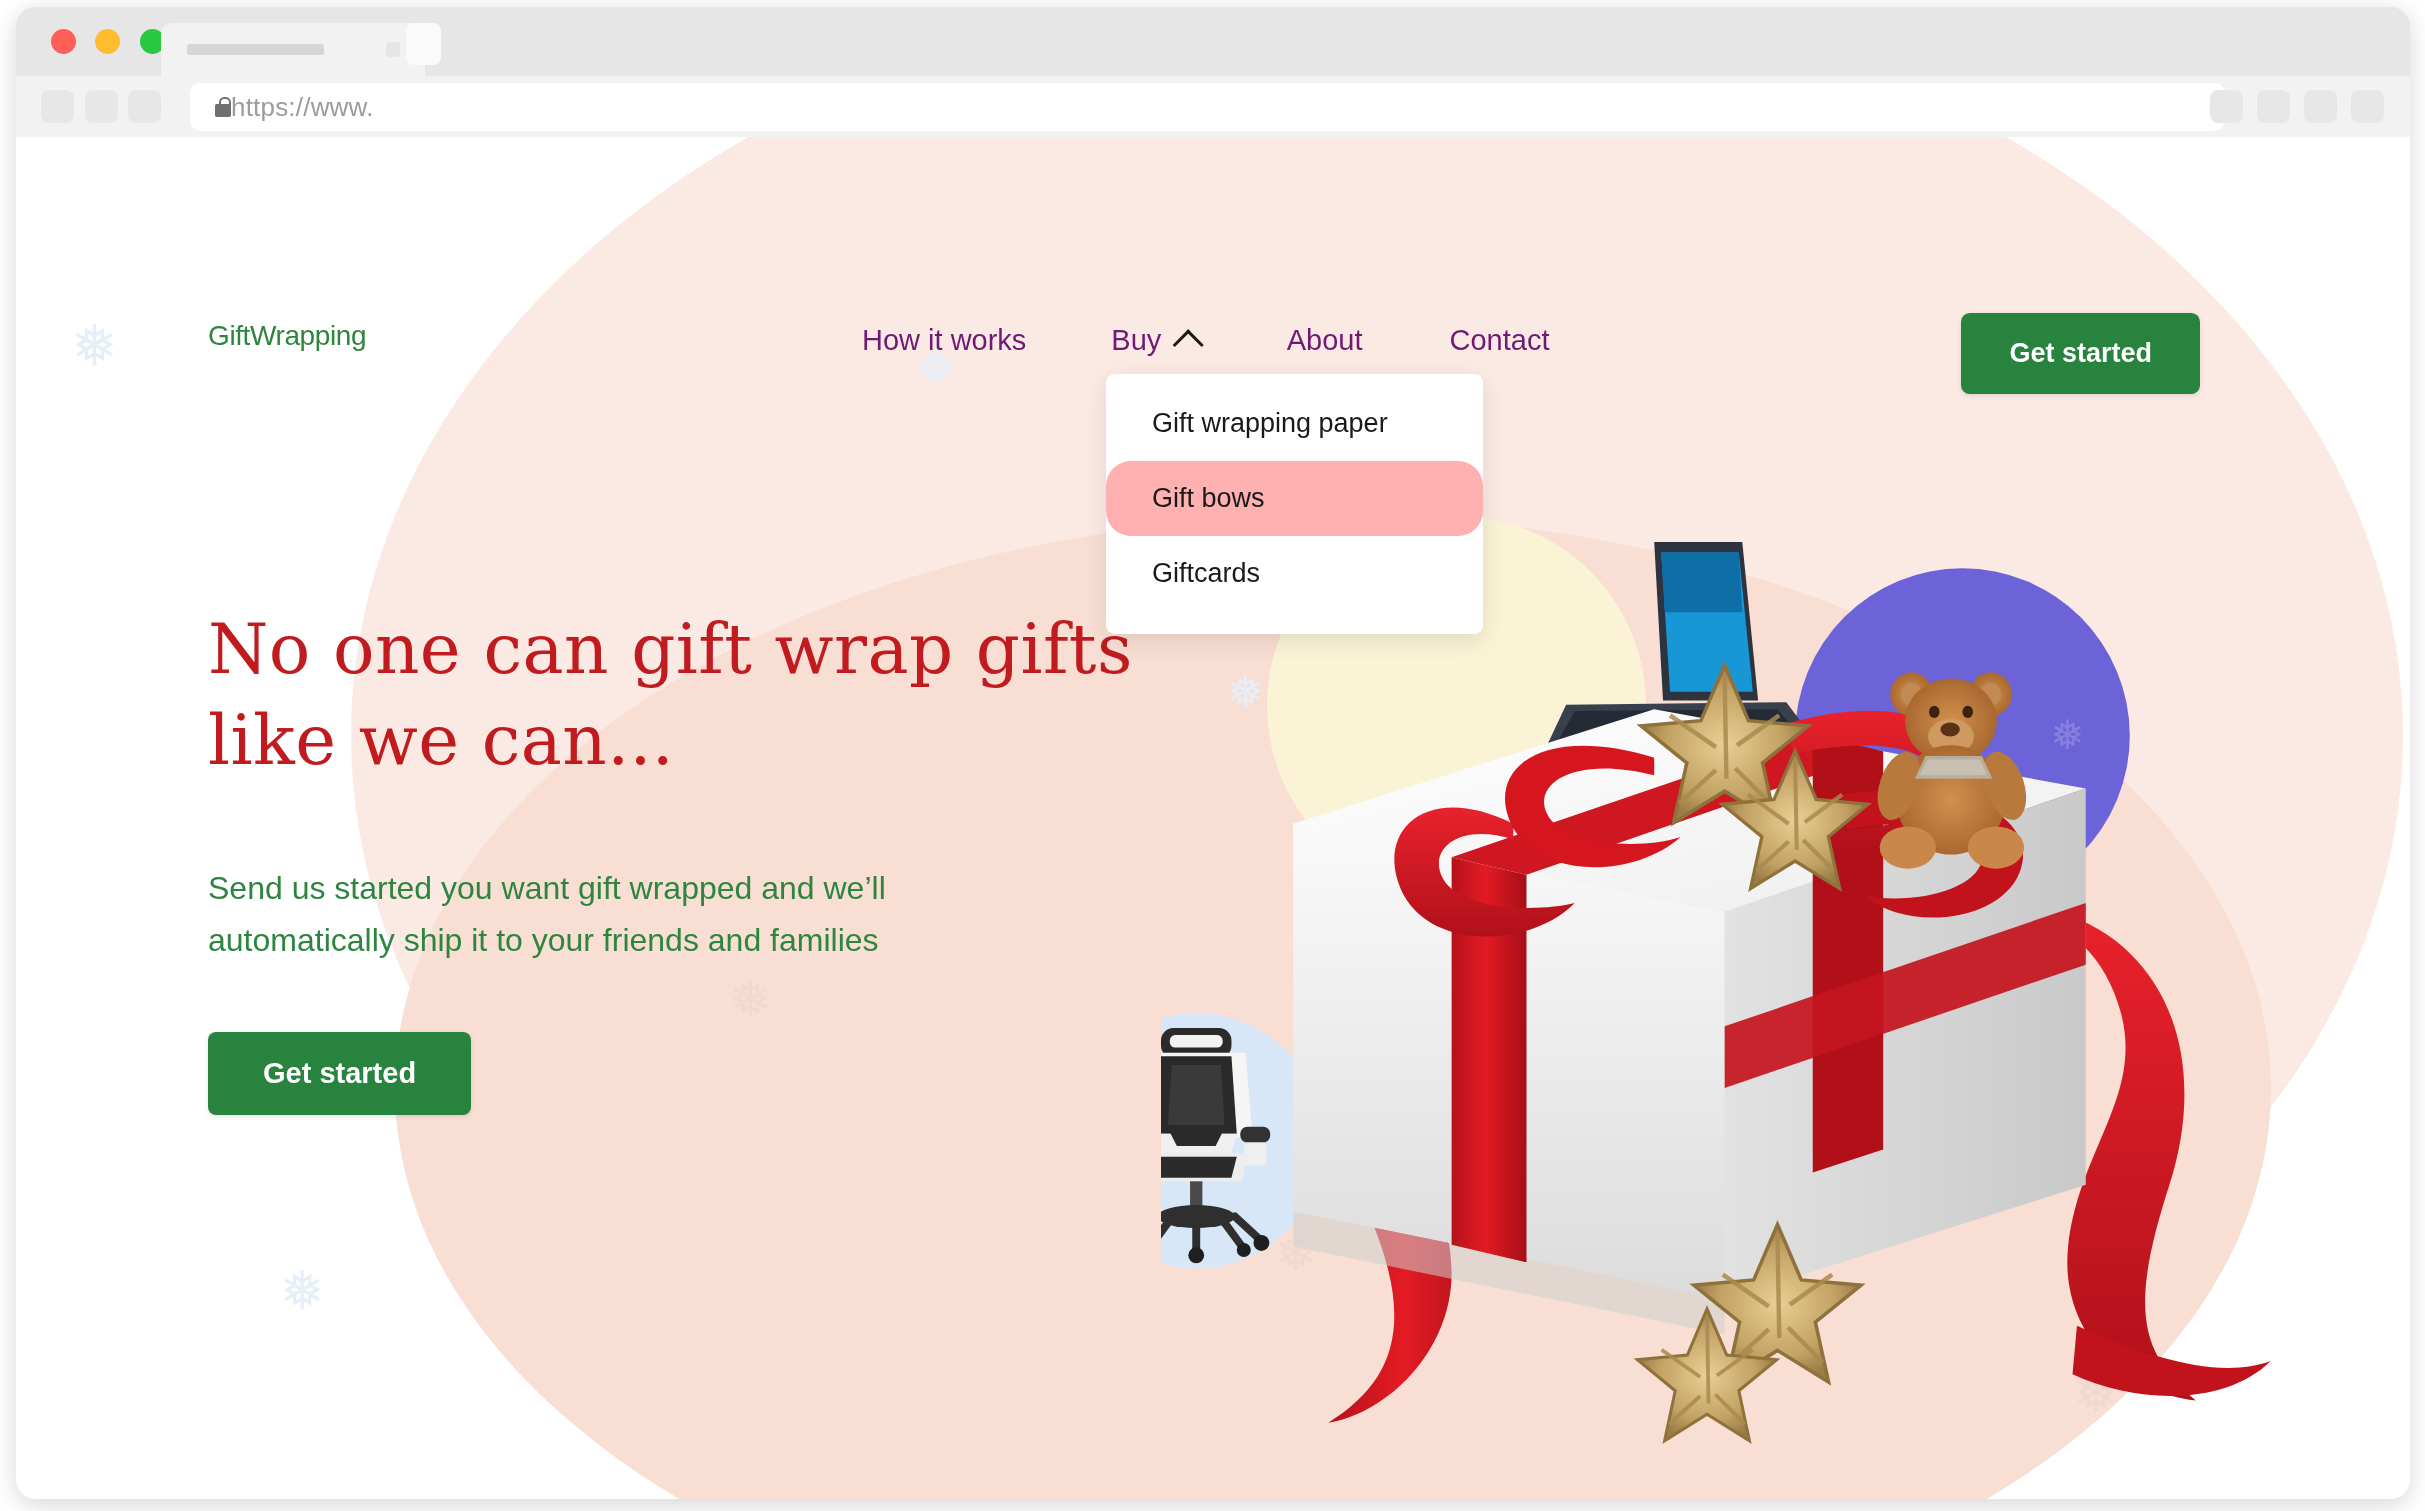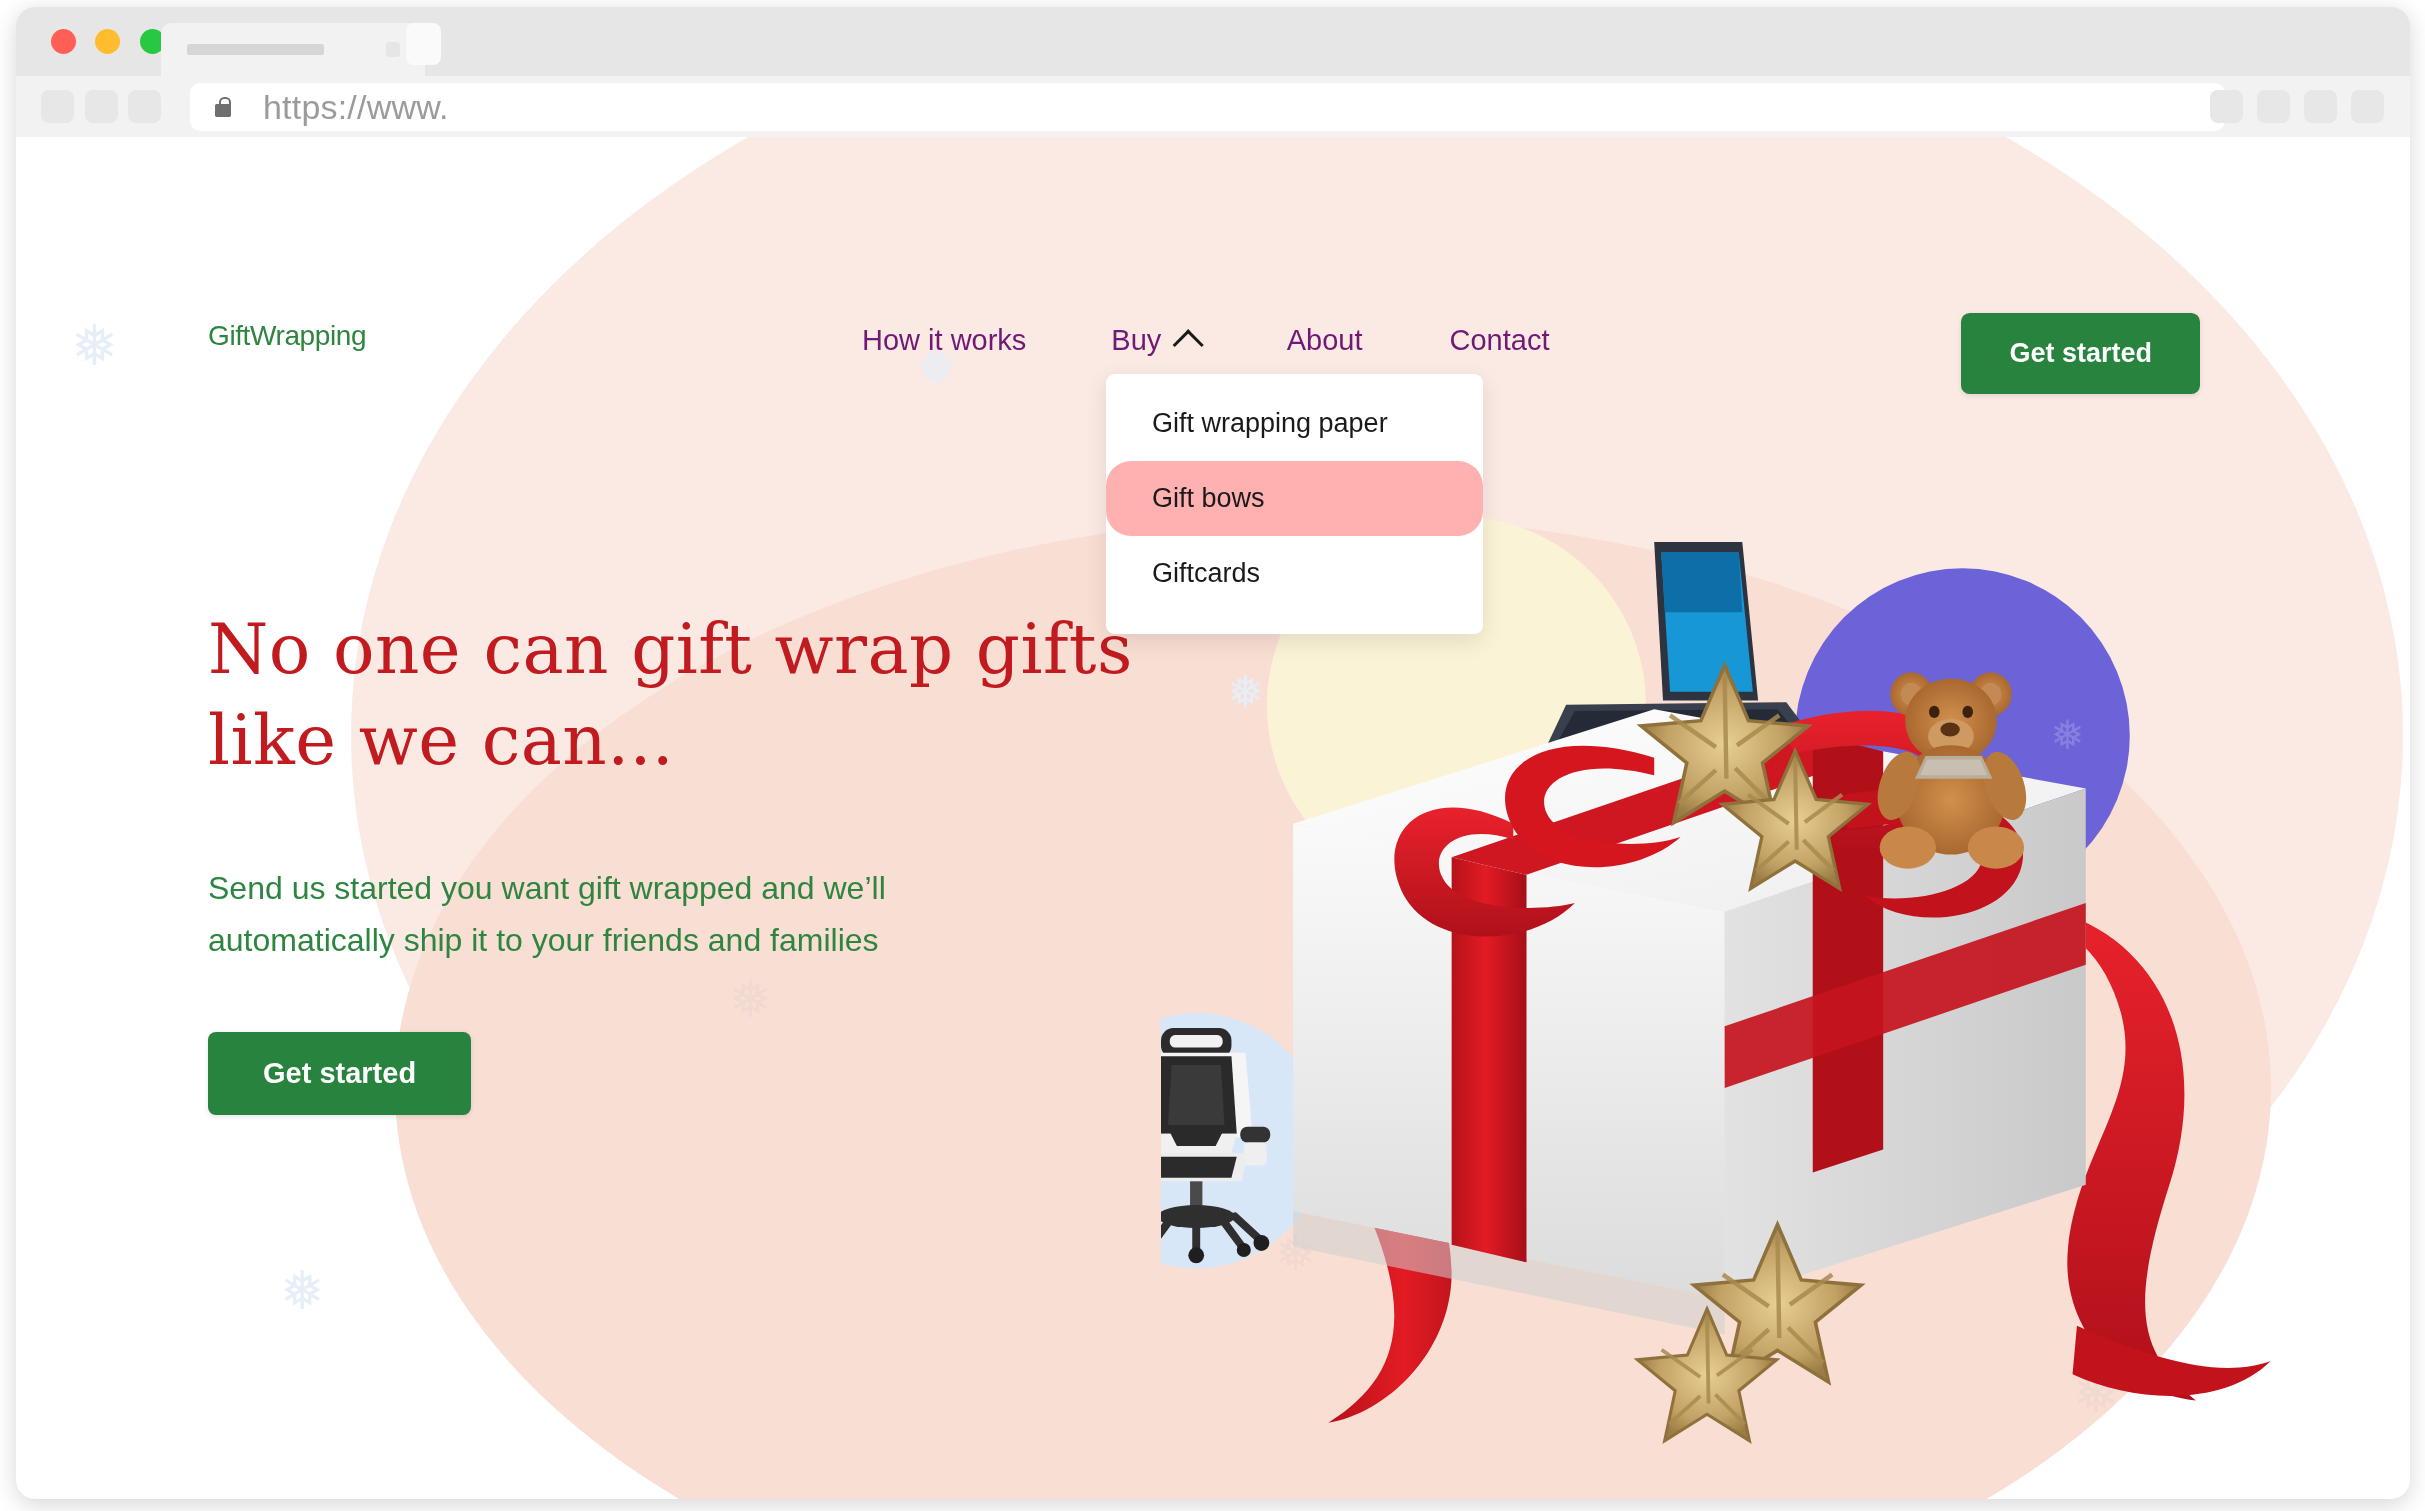--- a/index.html
+++ b/index.html
@@ -104,22 +104,22 @@
     border-bottom: none;
     border-radius: 5.3px 5.3px 0 0;
   }
   #lock-icon .body {
     position: absolute; left: 0; top: 7px;
     width: 16px; height: 12.3px;
     background: #6f6f6f;
     border-radius: 1.8px;
   }
   #url-text {
-    margin-left: 32px;
-    font-size: 34px;
+    margin-left: 0;
+    font-size: 26px;
     color: #9b9b9b;
     letter-spacing: 0.2px;
   }
   #toolbar-right {
     position: absolute;
     right: 26.4px; top: 14px;
     display: flex; gap: 14px;
   }
   .toolbar-square {
     width: 33px; height: 33px;

